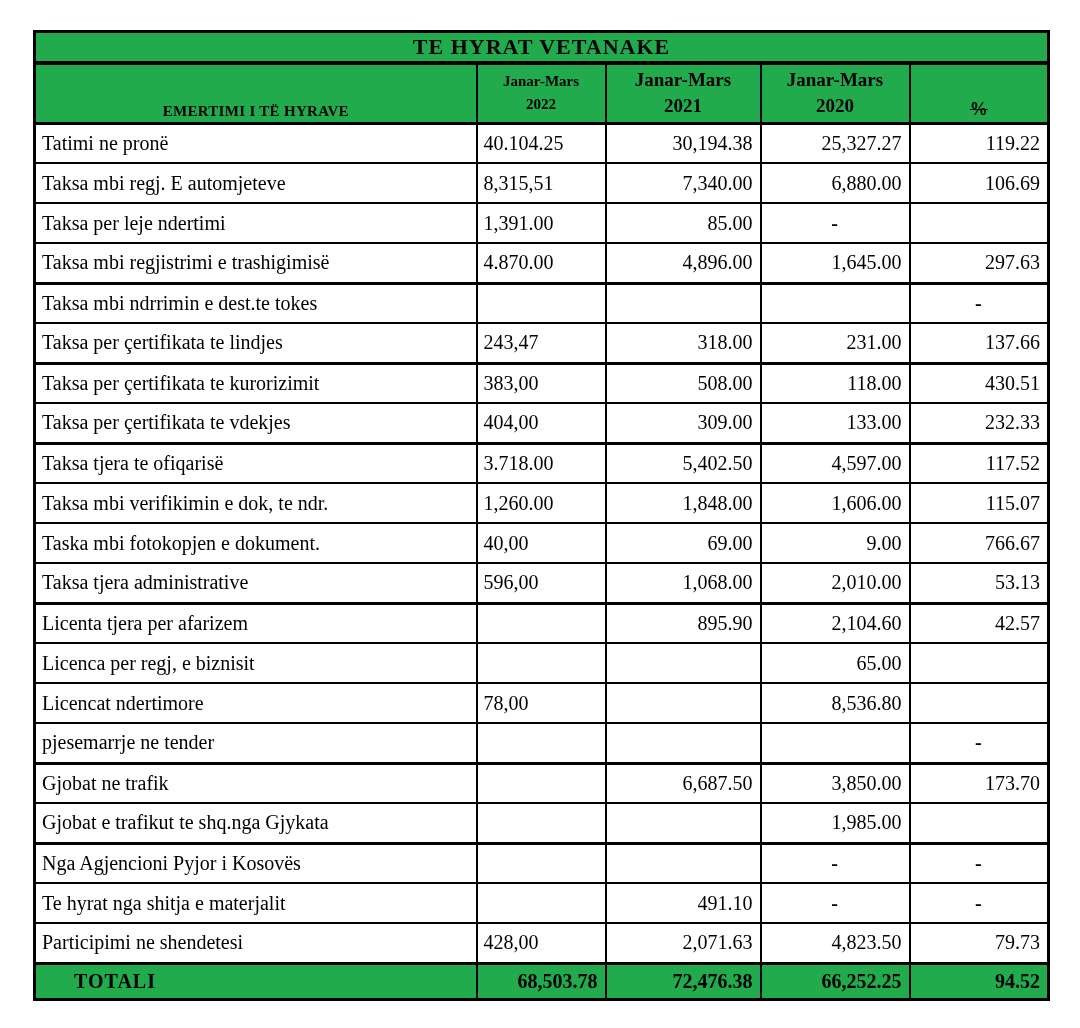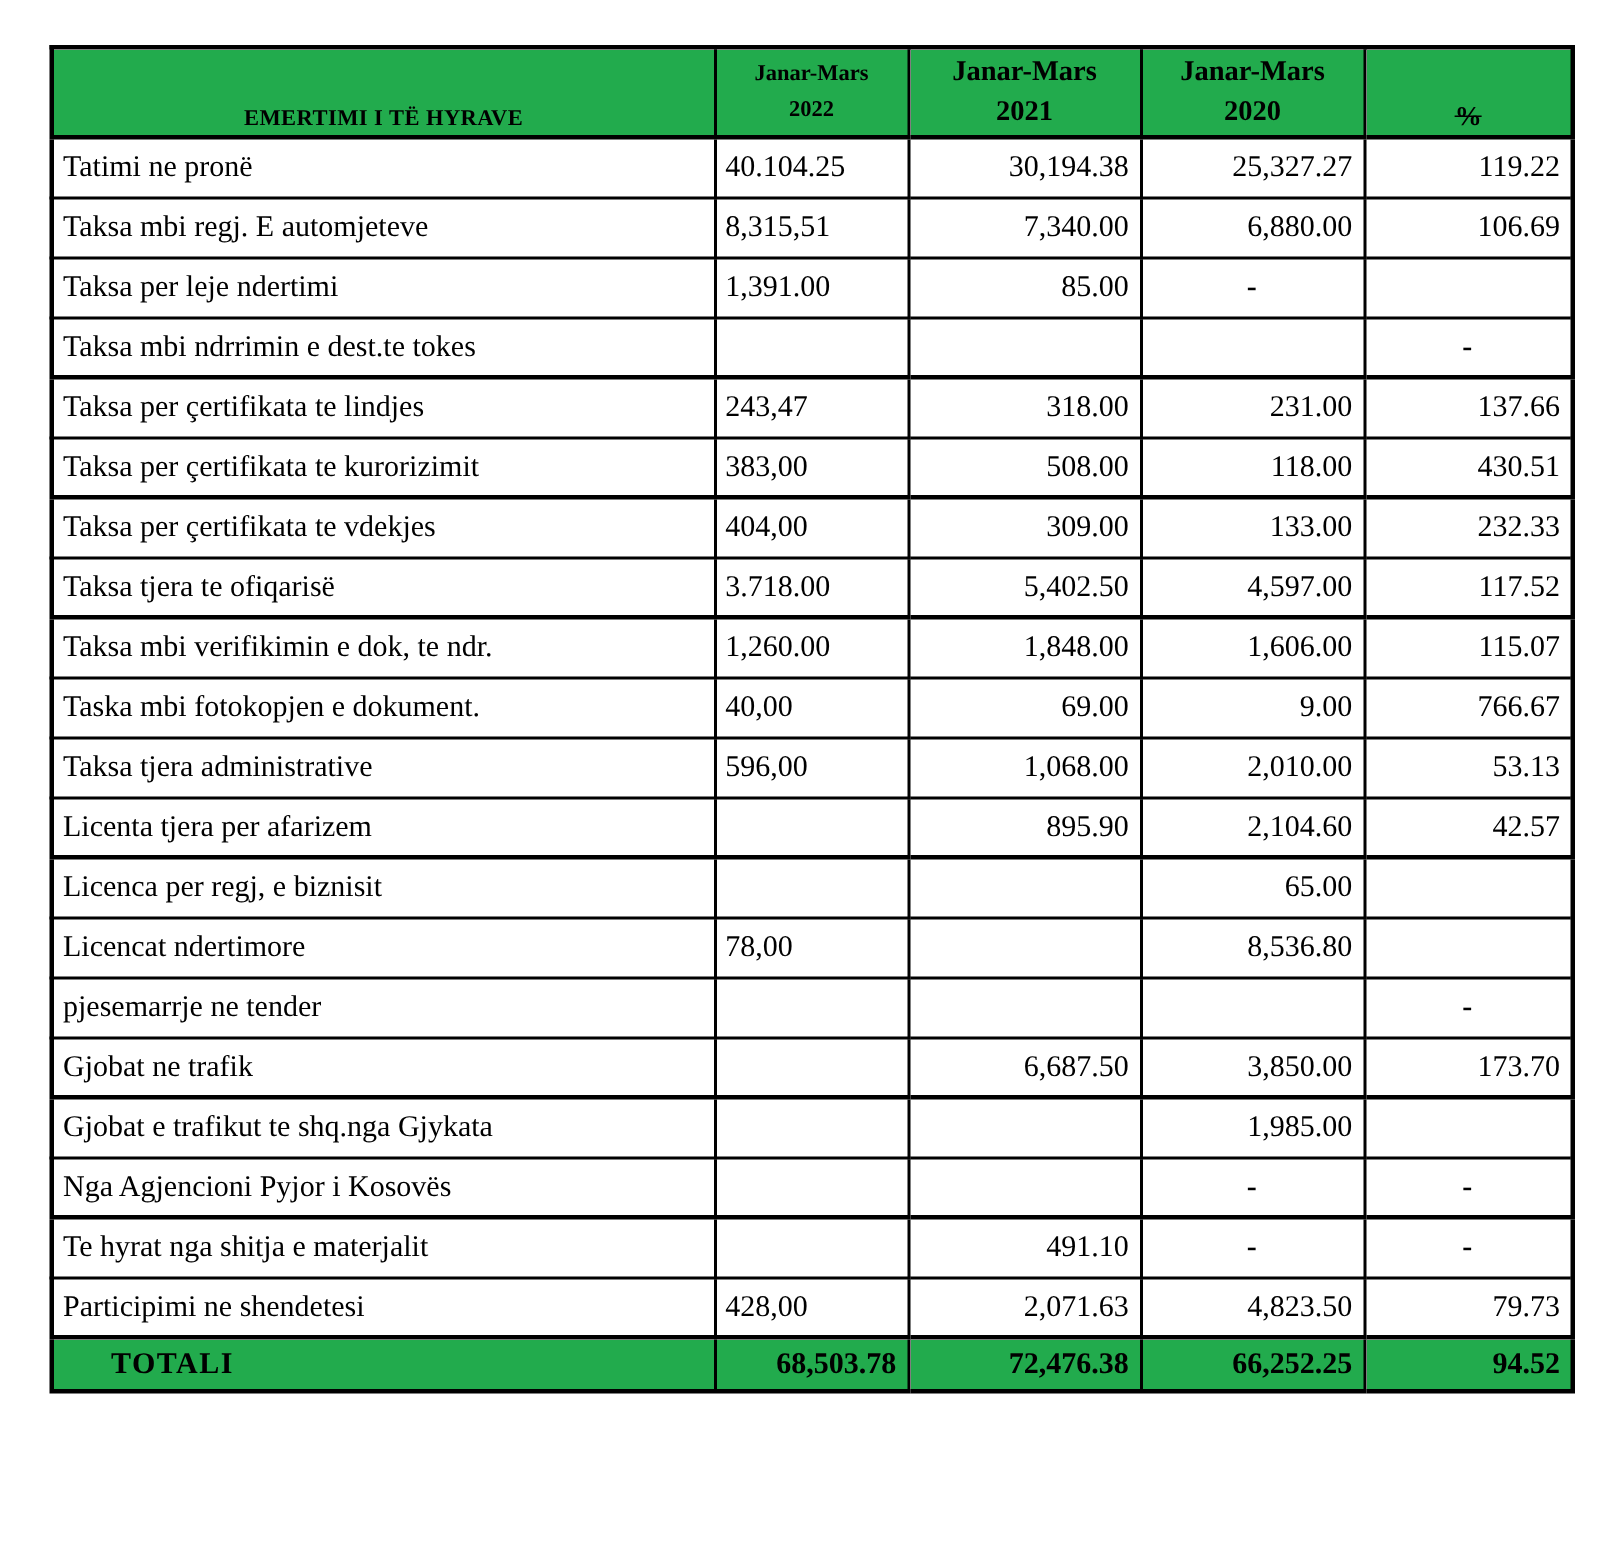--- a/index.html
+++ b/index.html
@@ -122,20 +122,23 @@
 <div class="page">
   <table class="revenue">
     <colgroup>
       <col style="width:442px">
       <col style="width:129px">
       <col style="width:155px">
       <col style="width:149px">
       <col style="width:139px">
     </colgroup>
     <thead>
+      <tr class="title-row">
+        <th colspan="5">TE HYRAT VETANAKE</th>
+      </tr>
       <tr class="header-row">
         <th class="h-name">EMERTIMI I TË HYRAVE</th>
         <th class="h-2022">
           <div>Janar-Mars</div>
           <div>2022</div>
         </th>
         <th class="h-2021">
           <div>Janar-Mars</div>
           <div>2021</div>
         </th>
@@ -165,20 +168,27 @@
         <td class="c-pct">106.69</td>
       </tr>
         <tr>
         <td class="c-name">Taksa per leje ndertimi</td>
         <td class="c-2022">1,391.00</td>
         <td class="c-2021">85.00</td>
         <td class="c-2020 dash">-</td>
         <td class="c-pct"></td>
       </tr>
         <tr>
+        <td class="c-name">Taksa mbi regjistrimi e trashigimisë</td>
+        <td class="c-2022">4.870.00</td>
+        <td class="c-2021">4,896.00</td>
+        <td class="c-2020">1,645.00</td>
+        <td class="c-pct">297.63</td>
+      </tr>
+        <tr>
         <td class="c-name">Taksa mbi ndrrimin e dest.te tokes</td>
         <td class="c-2022"></td>
         <td class="c-2021"></td>
         <td class="c-2020"></td>
         <td class="c-pct dash">-</td>
       </tr>
         <tr>
         <td class="c-name">Taksa per çertifikata te lindjes</td>
         <td class="c-2022">243,47</td>
         <td class="c-2021">318.00</td>

